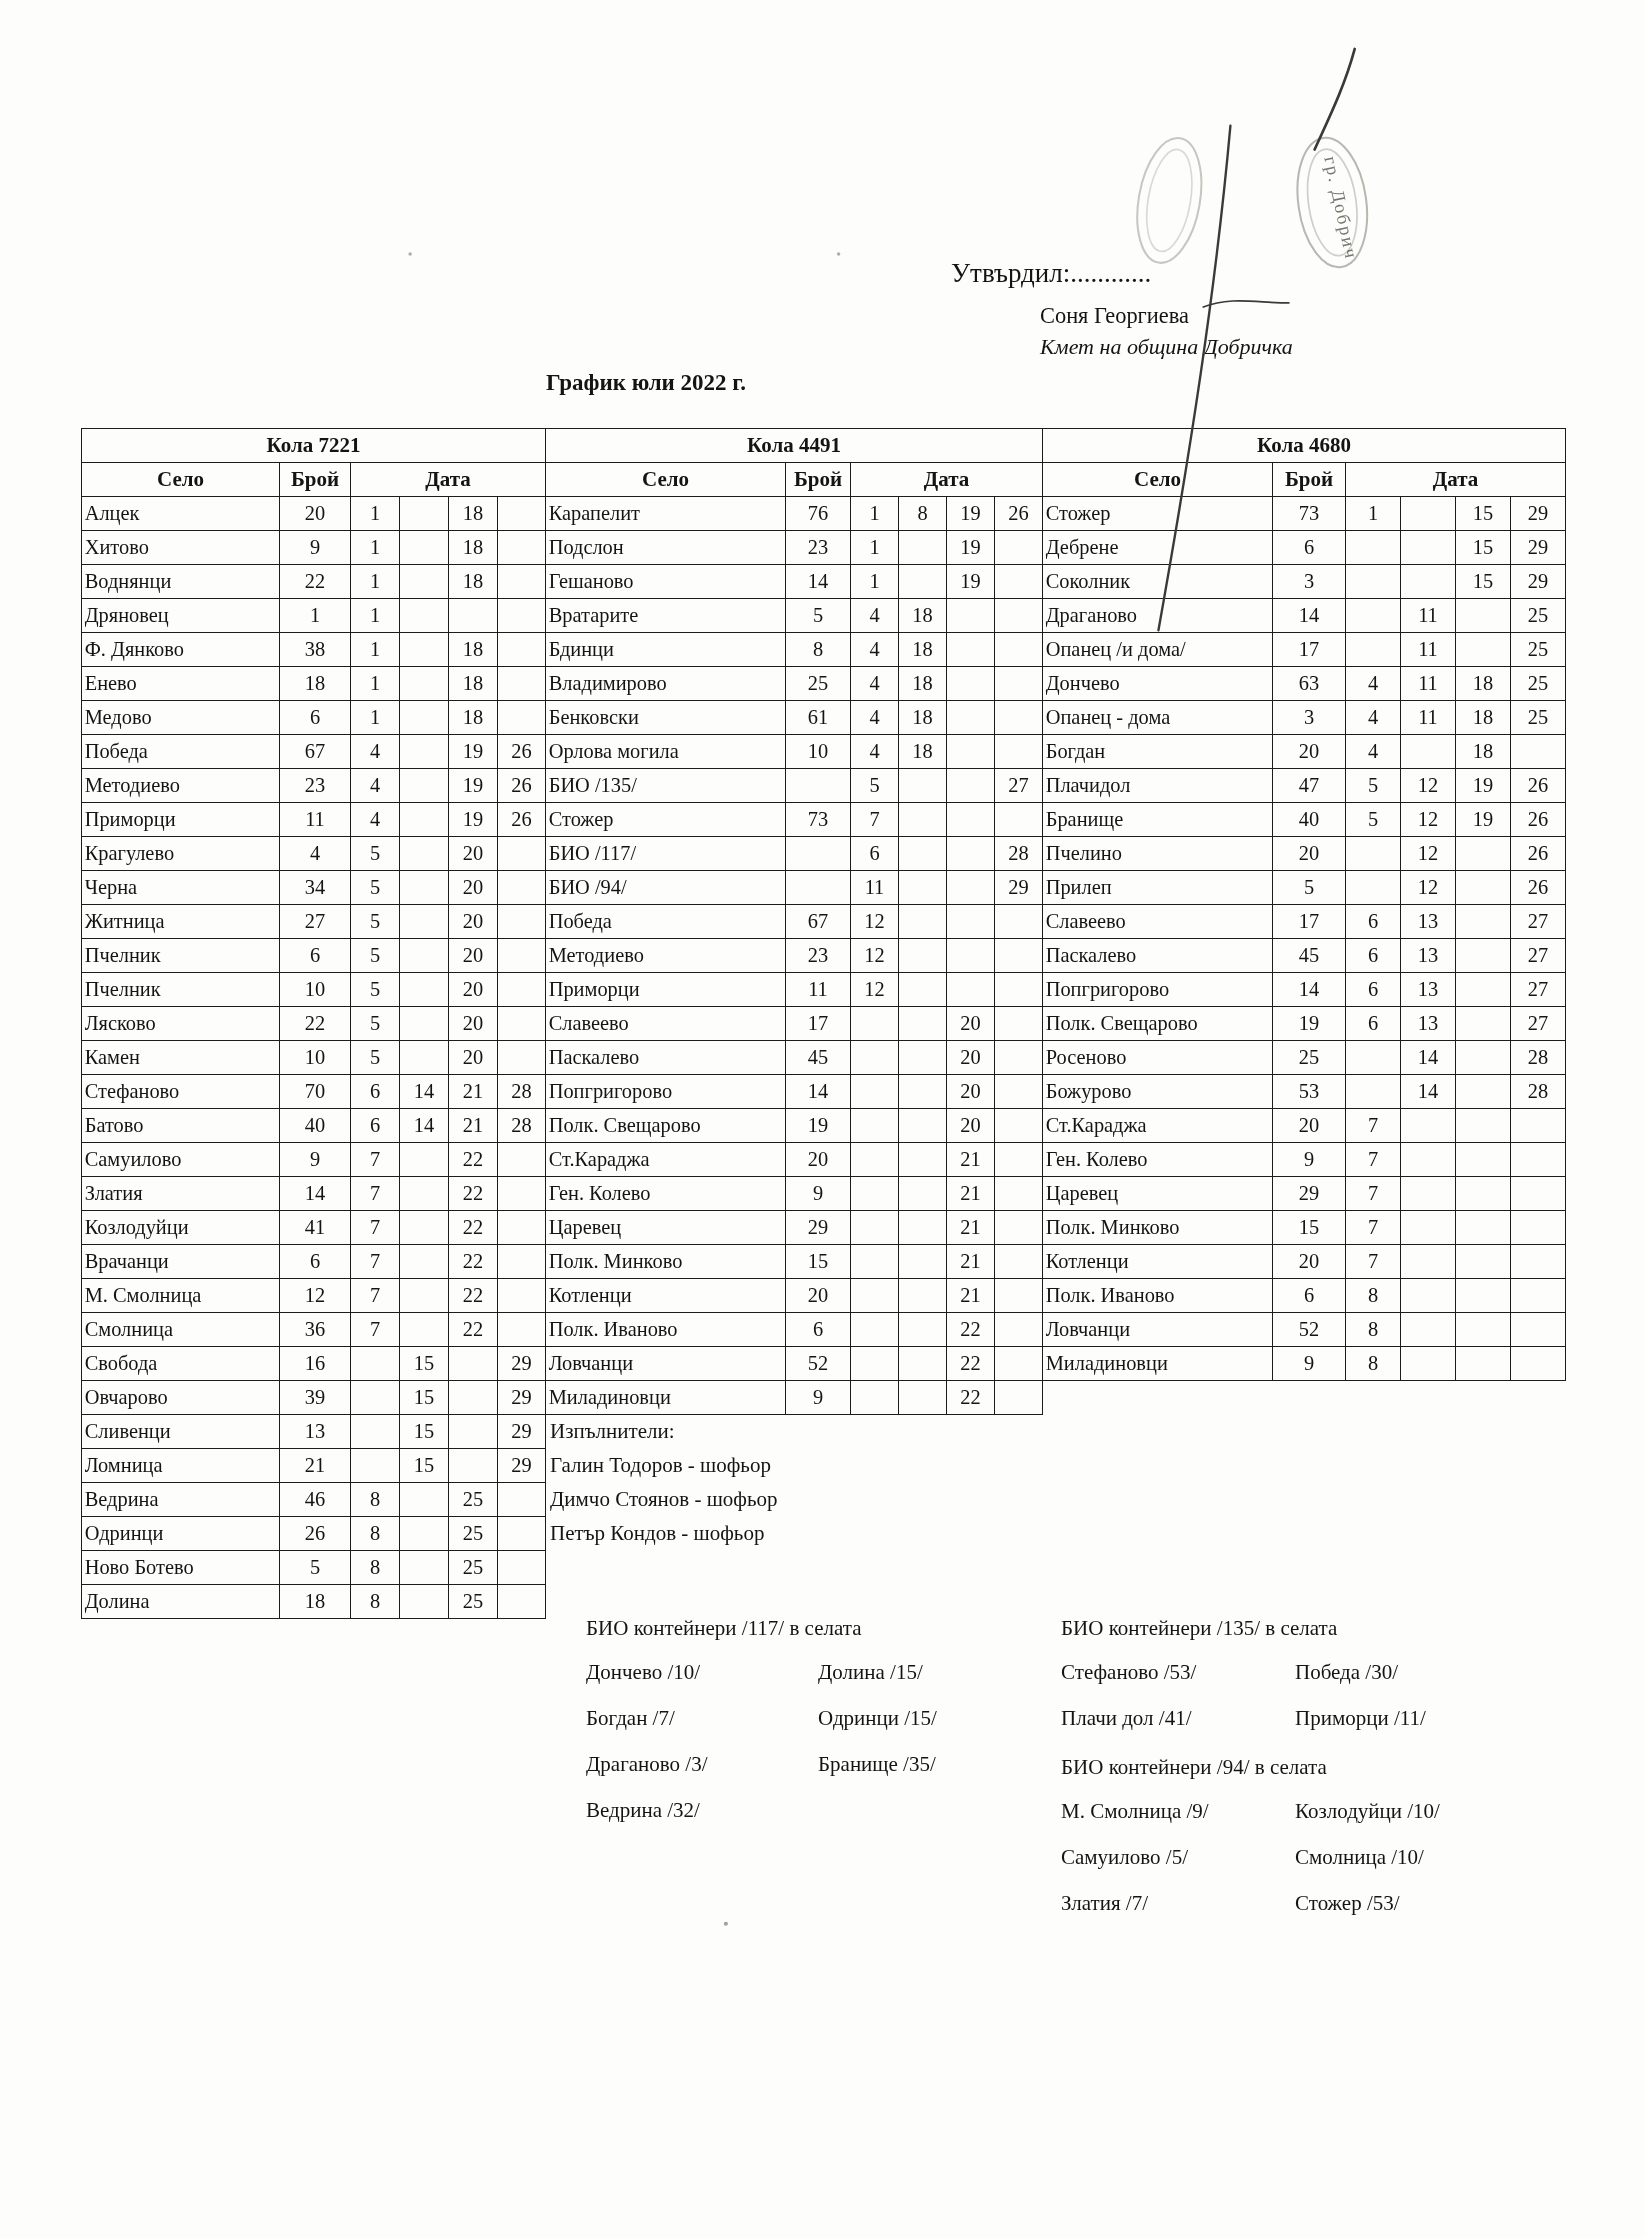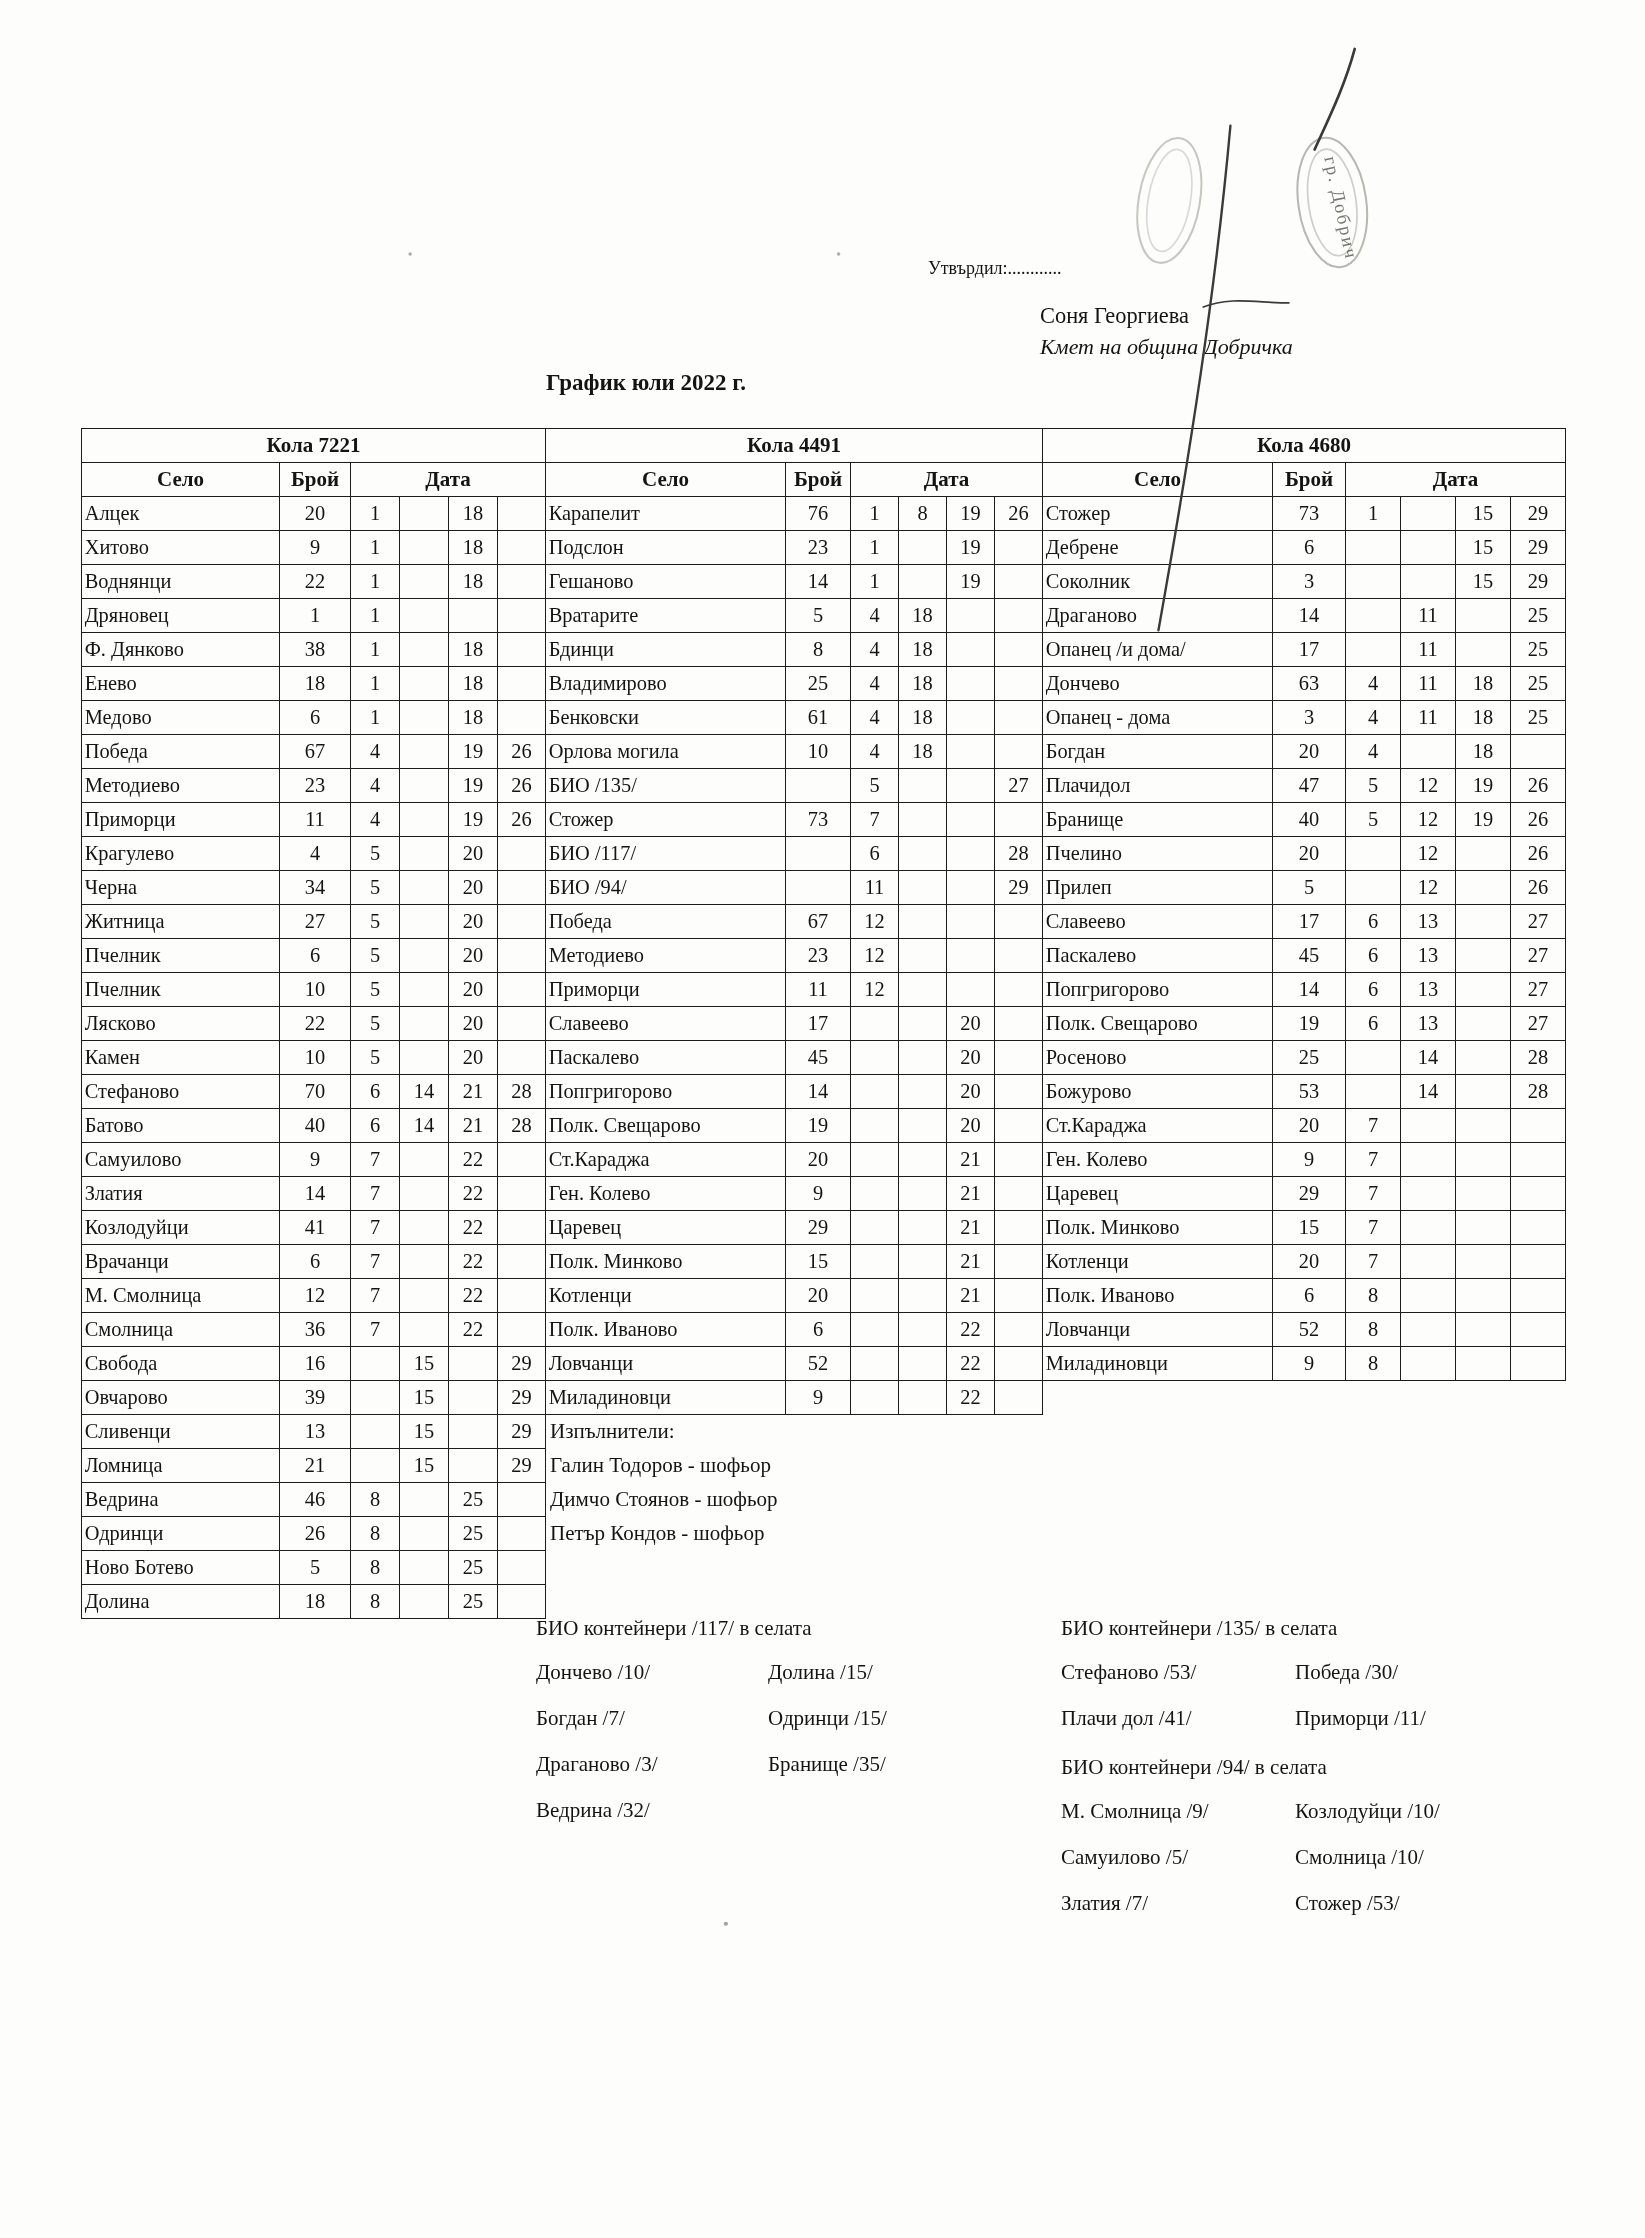--- a/index.html
+++ b/index.html
@@ -3,21 +3,21 @@
 <meta charset="utf-8">
 <style>
   html,body { margin:0; padding:0; background:#e8e8e6; }
   .page {
     position:relative; width:1646px; height:2239px; margin:0 auto;
     background:#fdfdfb; color:#141414;
     font-family:"Liberation Serif", serif;
     overflow:hidden;
   }
   .abs { position:absolute; }
-  .approval-label { left:928px; top:258px; font-size:18px; }
+  .approval-label { left:951px; top:258px; font-size:27px; }
   .approval-name  { left:1040px; top:303px; font-size:22.4px; }
   .approval-title { left:1040px; top:334px; font-size:22px; font-style:italic; }
   .doc-title { left:546px; top:370px; font-size:23px; font-weight:bold; }
 
   table.sched { position:absolute; border-collapse:collapse; table-layout:fixed; top:428px; }
   .t1 { left:81px;  width:464px;padding-left:44px; }
   .t2 { left:545px;  width:498px; }
   .t3 { left:1042px; width:524px; }
   table.sched th, table.sched td {
     border:1.4px solid #1c1c1c; padding:0 2.7px; height:33px;
@@ -28,21 +28,21 @@
   td.village { text-align:left; padding-left:5.4px; }
   td.count, td.date { text-align:center; }
 
   .executors { left:550px; top:1419px; font-size:21px; }
   .executors .ex-title { height:34px; }
   .executors div { height:34px; }
 
   .bio { font-size:21px; }
   .bio .bio-title { margin-bottom:19px; }
   .bio .bio-grid { display:grid; grid-auto-rows:46px; }
-  .bio1 { left:536px;  top:1616px; }
+  .bio1 { left:586px;  top:1616px; }
   .bio1 .bio-grid { grid-template-columns:232px 285px; }
   .bio2 { left:1061px; top:1616px; }
   .bio2 .bio-grid { grid-template-columns:234px 285px; }
   .bio3 { left:1061px; top:1755px; }
   .bio3 .bio-grid { grid-template-columns:234px 285px; }
 
   svg.overlay { position:absolute; left:0; top:0; pointer-events:none; z-index:5; }
 </style>
 </head>
 <body>

